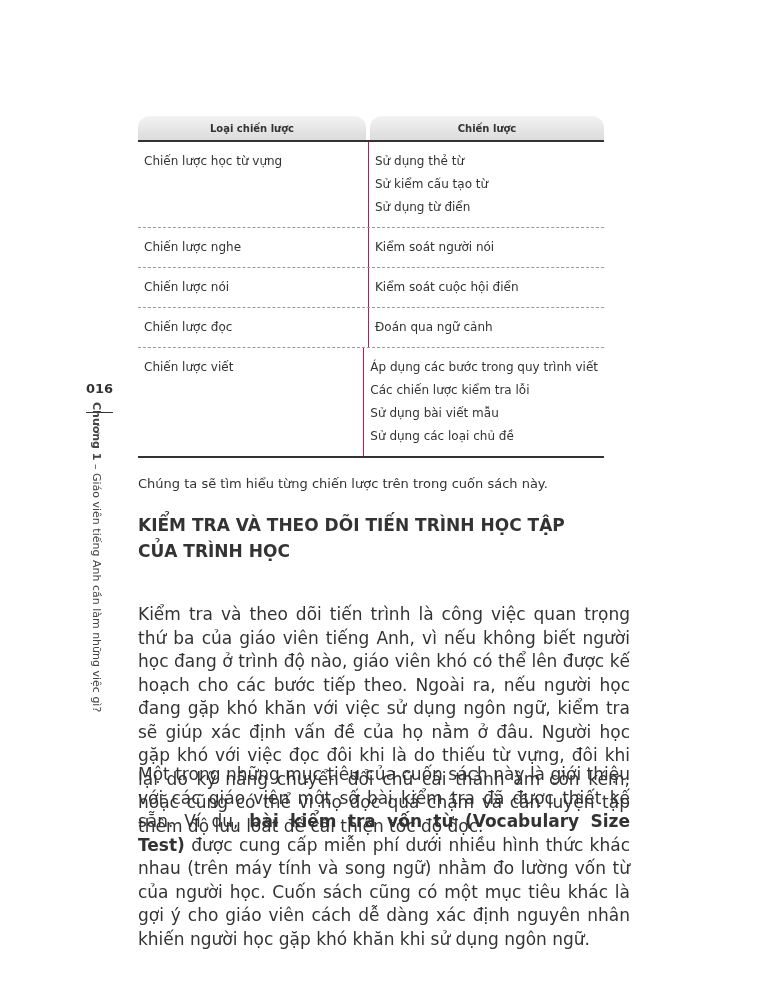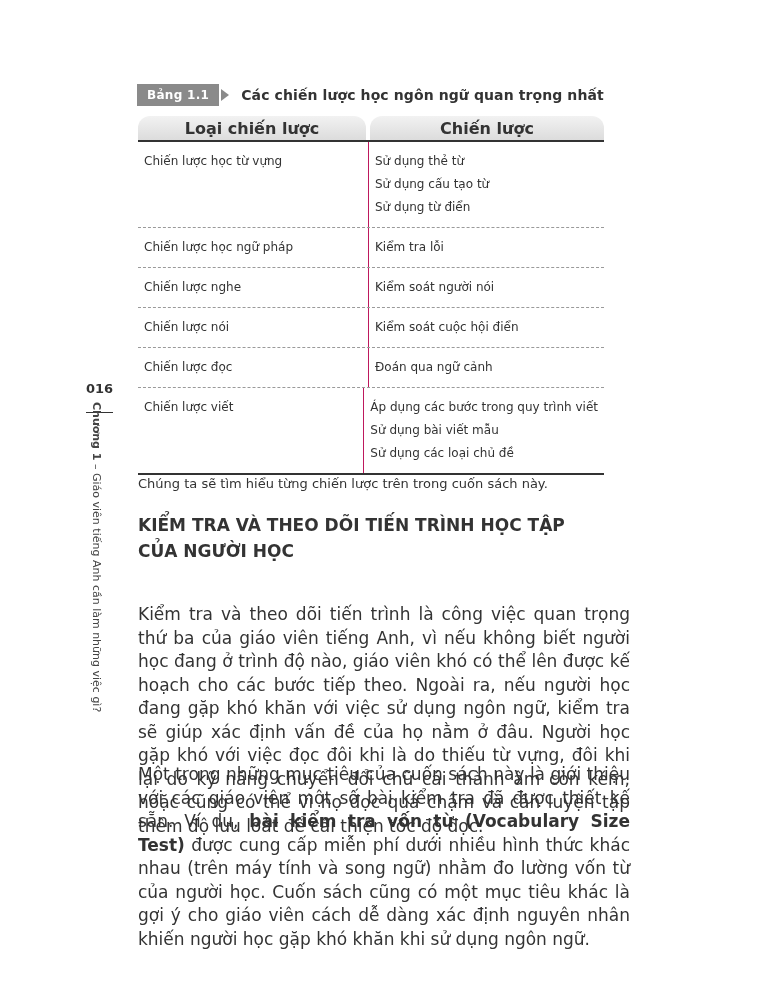--- a/index.html
+++ b/index.html
@@ -10,21 +10,21 @@
   .caption { position:absolute; left:137px; top:84px; display:flex; align-items:center; }
   .badge { background:#8a8a8a; color:#fff; font-size:12px; font-weight:bold;
            padding:4px 10px 4px 10px; position:relative; letter-spacing:0.3px; }
   .badge-arrow { width:0; height:0; border-top:6px solid transparent; border-bottom:6px solid transparent;
                  border-left:8px solid #8a8a8a; margin-left:2px; }
   .caption-title { font-size:14px; font-weight:bold; color:#333; margin-left:12px; letter-spacing:0.1px; }
 
   .table { position:absolute; left:138px; top:116px; width:466px; }
   .thead { display:flex; height:24px; border-bottom:2px solid #333; }
   .th { flex:none; display:flex; align-items:center; justify-content:center;
-        font-size:16px; font-weight:bold; color:#333;
+        font-size:10px; font-weight:bold; color:#333;
         background:linear-gradient(#f2f2f2,#dcdcdc); border-radius:12px 12px 0 0; }
   .th.c1 { width:228px; margin-right:4px; }
   .th.c2 { width:234px; }
   .row { display:flex; border-bottom:1px dashed #9a9a9a; }
   .row:last-child { border-bottom:2px solid #333; }
   .cell1 { width:230px; padding:8px 6px; font-size:12px; line-height:23px; color:#333; box-sizing:border-box; }
   .cell2 { flex:1; border-left:1px solid #be185d; padding:8px 6px; font-size:12px; line-height:23px; color:#333; }
   .cell2 div { white-space:nowrap; }
 
   .side { position:absolute; left:86px; top:378px; width:30px; }
@@ -37,44 +37,33 @@
   .para { position:absolute; left:138px; width:492px; font-size:17px; line-height:23.5px; text-align:justify; color:#333; }
   .p1 { top:603px; }
   .p2 { top:763px; }
   .para b { font-weight:bold; }
 </style>
 </head>
 <body>
 
 <div class="page">
 
-  <div class="caption">
-    <span class="badge">Bảng 1.1</span>
-    <span class="badge-arrow"></span>
-    <span class="caption-title">Các chiến lược học ngôn ngữ quan trọng nhất</span>
-  </div>
 
   <div class="table">
     <div class="thead">
       <div class="th c1">Loại chiến lược</div>
       <div class="th c2">Chiến lược</div>
     </div>
     <div id="tbody">
         <div class="row">
           <div class="cell1">Chiến lược học từ vựng</div>
           <div class="cell2">
             <div>Sử dụng thẻ từ</div>
-            <div>Sử dụng cấu tạo từ</div>
+            <div>Sử kiểm cấu tạo từ</div>
             <div>Sử dụng từ điển</div>
-          </div>
-        </div>
-        <div class="row">
-          <div class="cell1">Chiến lược học ngữ pháp</div>
-          <div class="cell2">
-            <div>Kiểm tra lỗi</div>
           </div>
         </div>
         <div class="row">
           <div class="cell1">Chiến lược nghe</div>
           <div class="cell2">
             <div>Kiểm soát người nói</div>
           </div>
         </div>
         <div class="row">
           <div class="cell1">Chiến lược nói</div>
@@ -85,37 +74,38 @@
         <div class="row">
           <div class="cell1">Chiến lược đọc</div>
           <div class="cell2">
             <div>Đoán qua ngữ cảnh</div>
           </div>
         </div>
         <div class="row">
           <div class="cell1">Chiến lược viết</div>
           <div class="cell2">
             <div>Áp dụng các bước trong quy trình viết</div>
+            <div>Các chiến lược kiểm tra lỗi</div>
             <div>Sử dụng bài viết mẫu</div>
             <div>Sử dụng các loại chủ đề</div>
           </div>
         </div>
       </div>
   </div>
 
   <div class="side">
     <span class="pageno">016</span>
     <div class="chapter">
       <b>Chương 1</b><span> – Giáo viên tiếng Anh cần làm những việc gì?</span>
     </div>
   </div>
 
   <div class="summary">Chúng ta sẽ tìm hiểu từng chiến lược trên trong cuốn sách này.</div>
 
   <div class="heading">
     <div>KIỂM TRA VÀ THEO DÕI TIẾN TRÌNH HỌC TẬP</div>
-    <div>CỦA NGƯỜI HỌC</div>
+    <div>CỦA TRÌNH HỌC</div>
   </div>
 
   <div class="para p1">Kiểm tra và theo dõi tiến trình là công việc quan trọng thứ ba của giáo viên tiếng Anh, vì nếu không biết người học đang ở trình độ nào, giáo viên khó có thể lên được kế hoạch cho các bước tiếp theo. Ngoài ra, nếu người học đang gặp khó khăn với việc sử dụng ngôn ngữ, kiểm tra sẽ giúp xác định vấn đề của họ nằm ở đâu. Người học gặp khó với việc đọc đôi khi là do thiếu từ vựng, đôi khi lại do kỹ năng chuyển đổi chữ cái thành âm còn kém, hoặc cũng có thể vì họ đọc quá chậm và cần luyện tập thêm độ lưu loát để cải thiện tốc độ đọc.</div>
   <div class="para p2"><span>Một trong những mục tiêu của cuốn sách này là giới thiệu với các giáo viên một số bài kiểm tra đã được thiết kế sẵn. Ví dụ, </span><b>bài kiểm tra vốn từ (Vocabulary Size Test)</b><span> được cung cấp miễn phí dưới nhiều hình thức khác nhau (trên máy tính và song ngữ) nhằm đo lường vốn từ của người học. Cuốn sách cũng có một mục tiêu khác là gợi ý cho giáo viên cách dễ dàng xác định nguyên nhân khiến người học gặp khó khăn khi sử dụng ngôn ngữ.</span></div>
 
 </div>
 
 </body></html>

